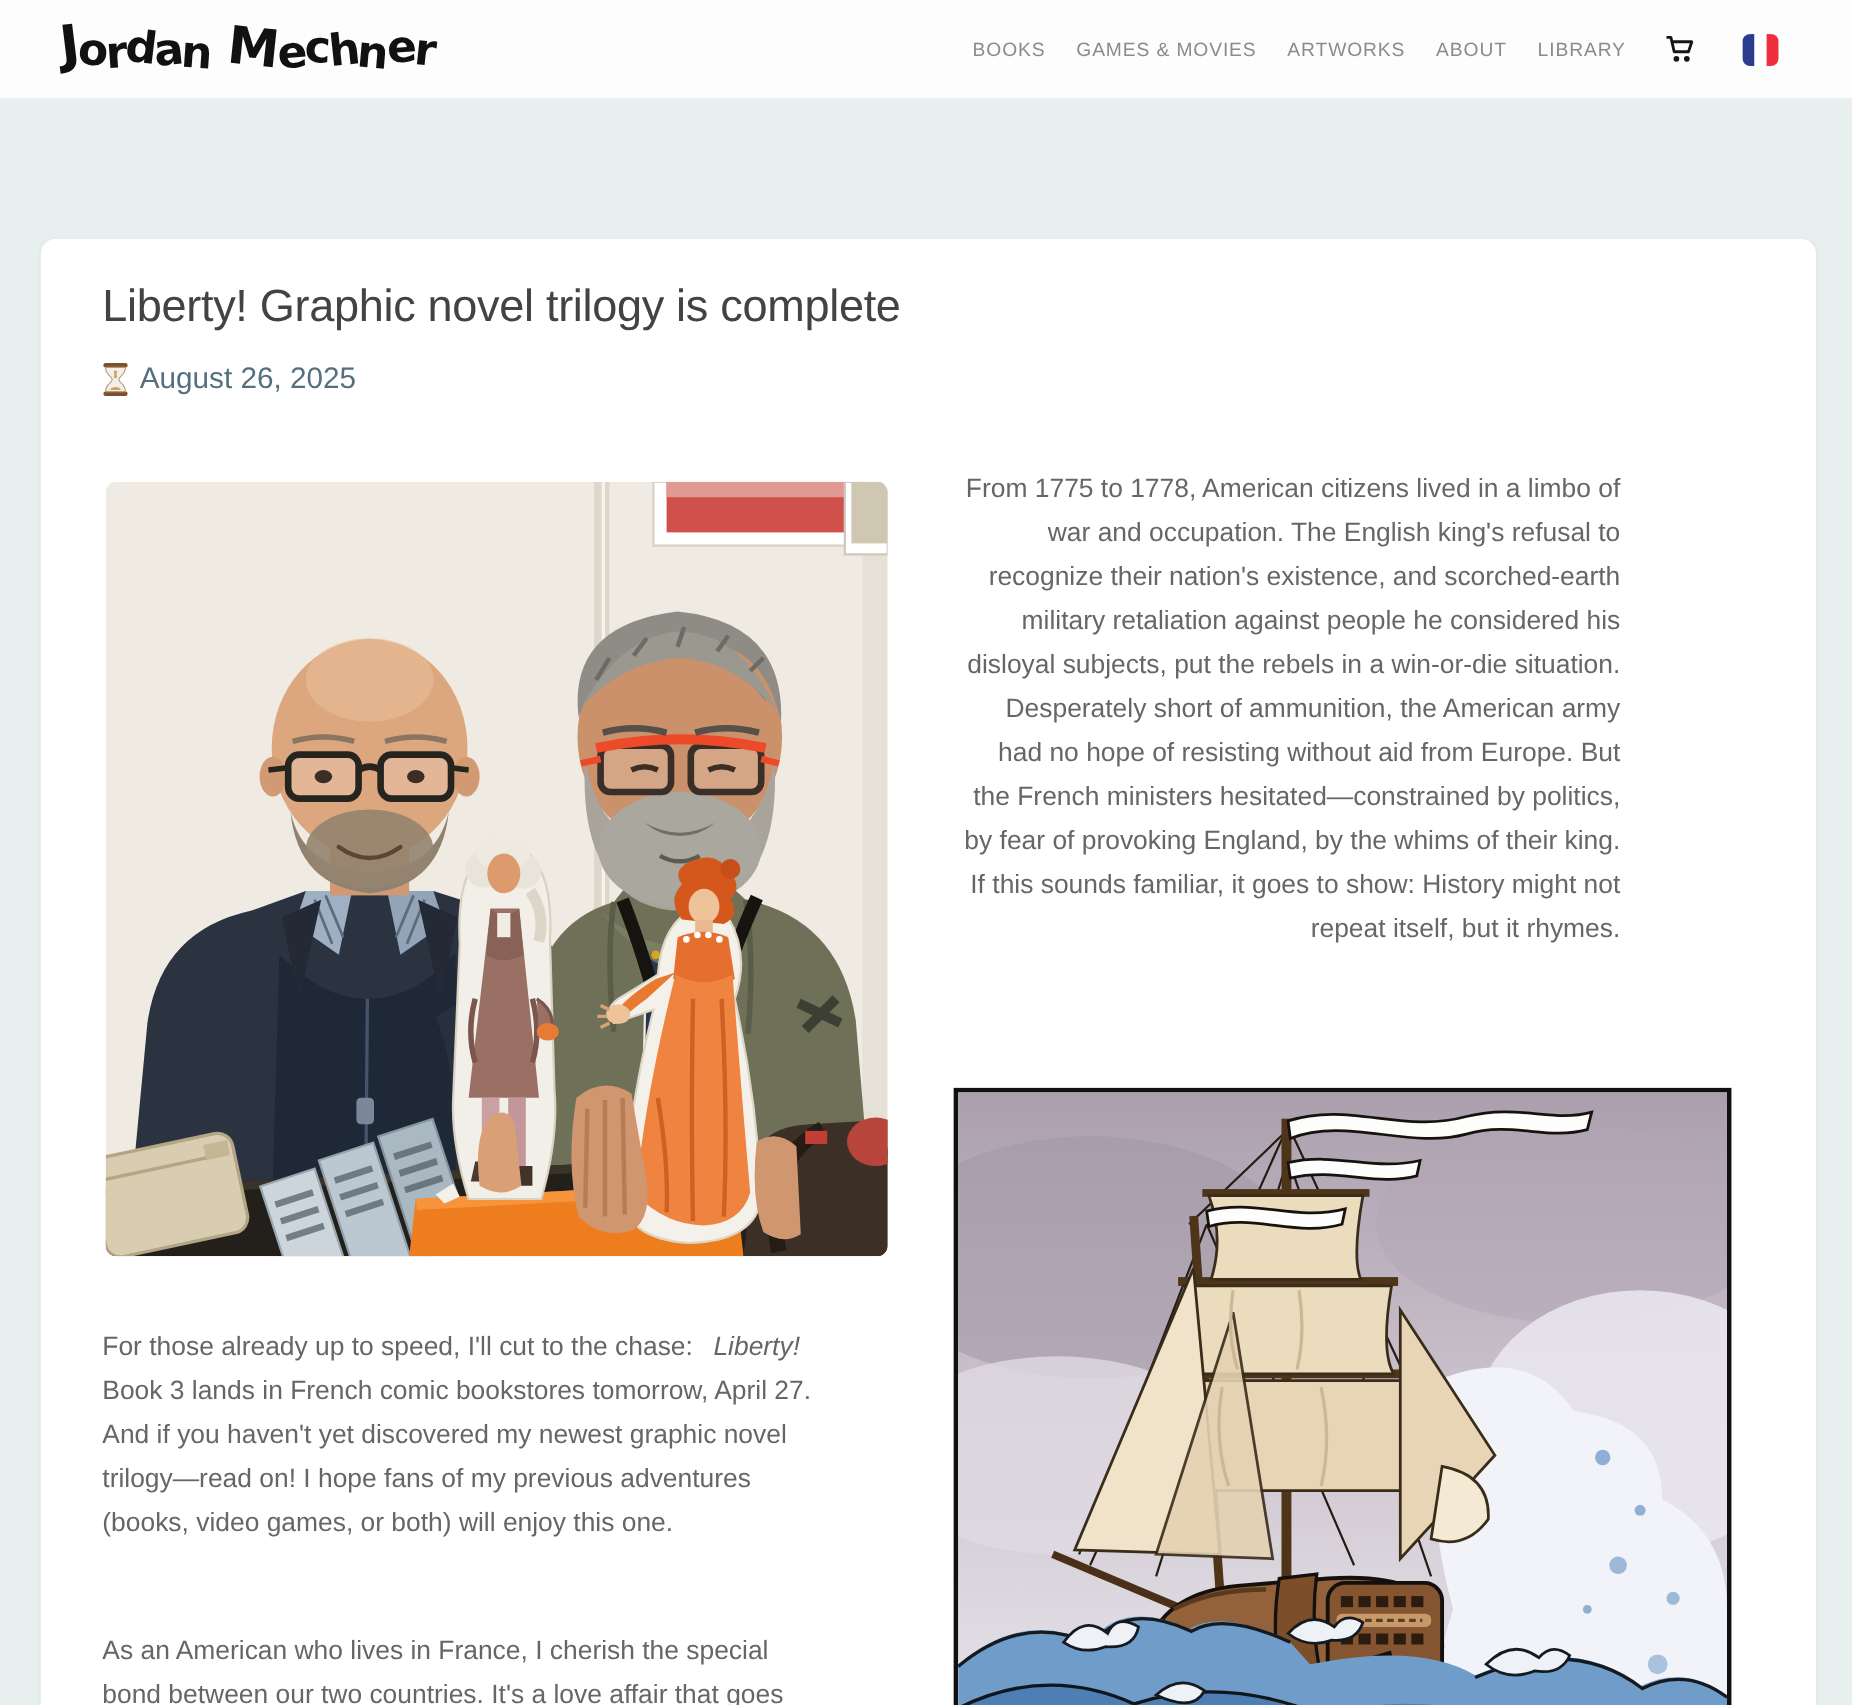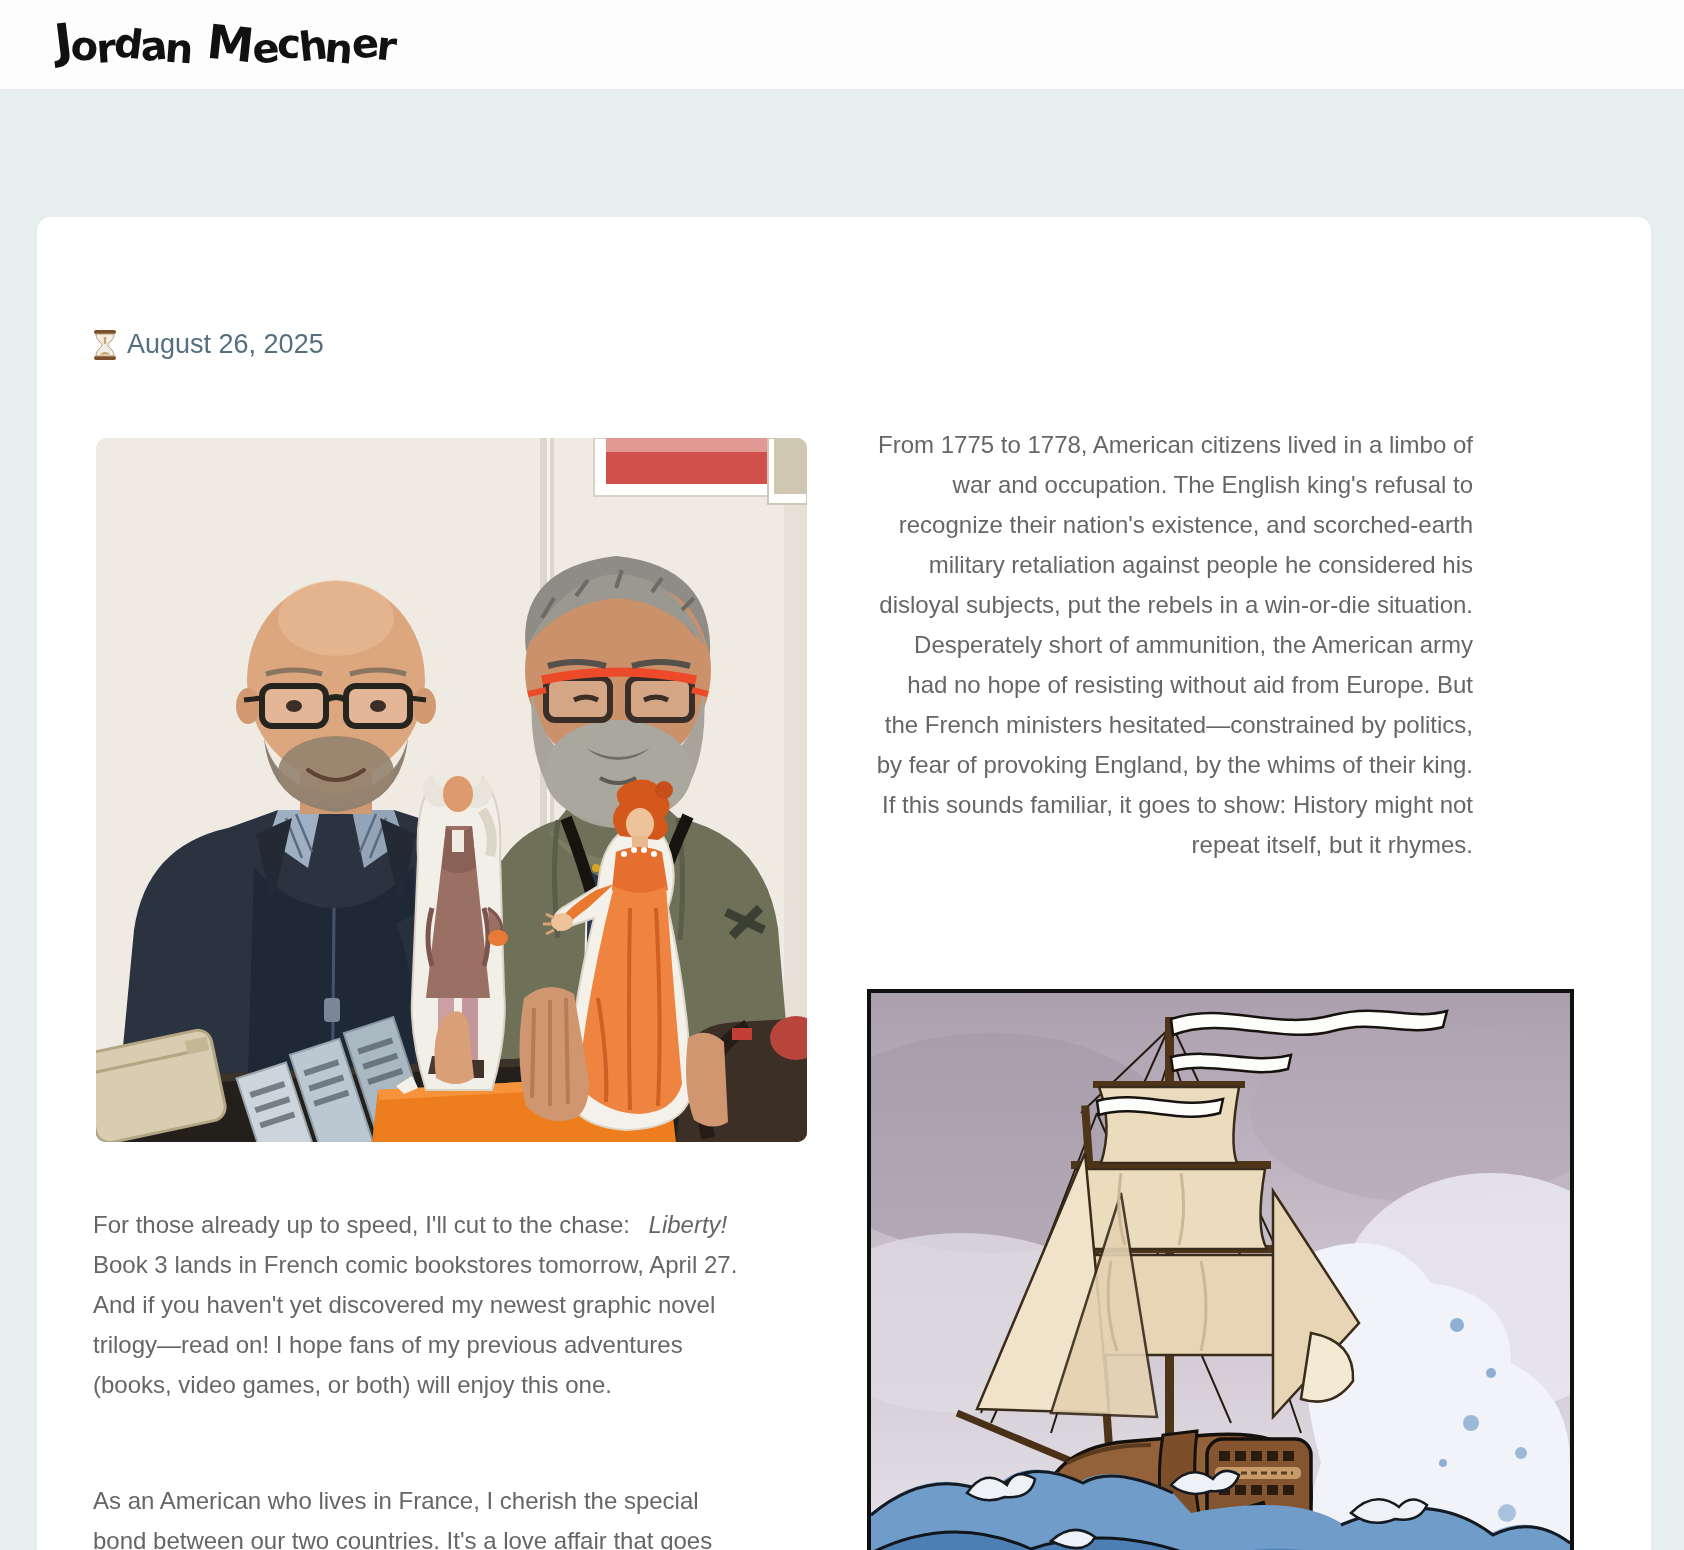--- a/index.html
+++ b/index.html
@@ -48,25 +48,47 @@
   .comic-panel { position:absolute; left:830px; top:772px; width:707px; height:720px;
                  border:4px solid #101010; background:#cfc7d1; overflow:hidden; }
   svg { display:block; }
 </style>
 </head>
 <body>
 
 <header class="site-header">
   <div class="logo"><span style="font-size: 1.18em; transform: rotate(-7deg) translateY(-2.5px);">J</span><span style="transform: rotate(5deg) translateY(0px);">o</span><span style="transform: rotate(-4deg) translateY(2.5px);">r</span><span style="transform: rotate(7deg) translateY(-2.5px);">d</span><span style="transform: rotate(-6deg) translateY(0px);">a</span><span style="transform: rotate(4deg) translateY(2.5px);">n</span><span style="width: 0.38em; transform: rotate(-3deg) translateY(-2.5px);"> </span><span style="font-size: 1.18em; transform: rotate(6deg) translateY(0px);">M</span><span style="transform: rotate(-5deg) translateY(2.5px);">e</span><span style="transform: rotate(3deg) translateY(-2.5px);">c</span><span style="transform: rotate(-6deg) translateY(0px);">h</span><span style="transform: rotate(5deg) translateY(2.5px);">n</span><span style="transform: rotate(-4deg) translateY(-2.5px);">e</span><span style="transform: rotate(6deg) translateY(0px);">r</span></div>
 
+  <nav class="main-nav">
+    <a href="#">BOOKS</a>
+    <a href="#">GAMES &amp; MOVIES</a>
+    <a href="#">ARTWORKS</a>
+    <a href="#">ABOUT</a>
+    <a href="#">LIBRARY</a>
+
+    <span class="cart-btn">
+      <svg width="27" height="26" viewBox="0 0 27 26">
+        <path d="M1 2 h4 l3 13 h13 l3 -9 H7" fill="none" stroke="#161616" stroke-width="2.6" stroke-linejoin="round"></path>
+        <circle cx="10" cy="21.5" r="2.6" fill="#161616"></circle>
+        <circle cx="19.5" cy="21.5" r="2.6" fill="#161616"></circle>
+      </svg>
+    </span>
+
+    <span class="flag-btn">
+      <span class="b" style="background:#2b3c8e"></span>
+      <span class="b" style="background:#ffffff"></span>
+      <span class="b" style="background:#ed2f3e"></span>
+    </span>
+  </nav>
 </header>
 
 <div class="page-bg">
   <article class="card">
 
+    <h1 class="page-title">Liberty! Graphic novel trilogy is complete</h1>
 
     <div class="date-row">
       <span>
         <svg width="24" height="30" viewBox="0 0 24 30">
           <rect x="1" y="0" width="22" height="4" rx="2" fill="#7d4f2a"></rect>
           <rect x="1" y="26" width="22" height="4" rx="2" fill="#7d4f2a"></rect>
           <path d="M3 4 h18 c0 7 -6 8 -6 11 c0 3 6 4 6 11 H3 c0 -7 6 -8 6 -11 c0 -3 -6 -4 -6 -11 Z" fill="#f4efe6" stroke="#b59a77" stroke-width="1"></path>
           <path d="M7 24.5 c1.5 -3.5 8.5 -3.5 10 0 Z M10.5 13 c.6 1.2 2.4 1.2 3 0 c-.6 -1.5 -.6 -3 0 -6 h-3 c.6 3 .6 4.5 0 6 Z" fill="#caa06b"></path>
         </svg>
       </span>

